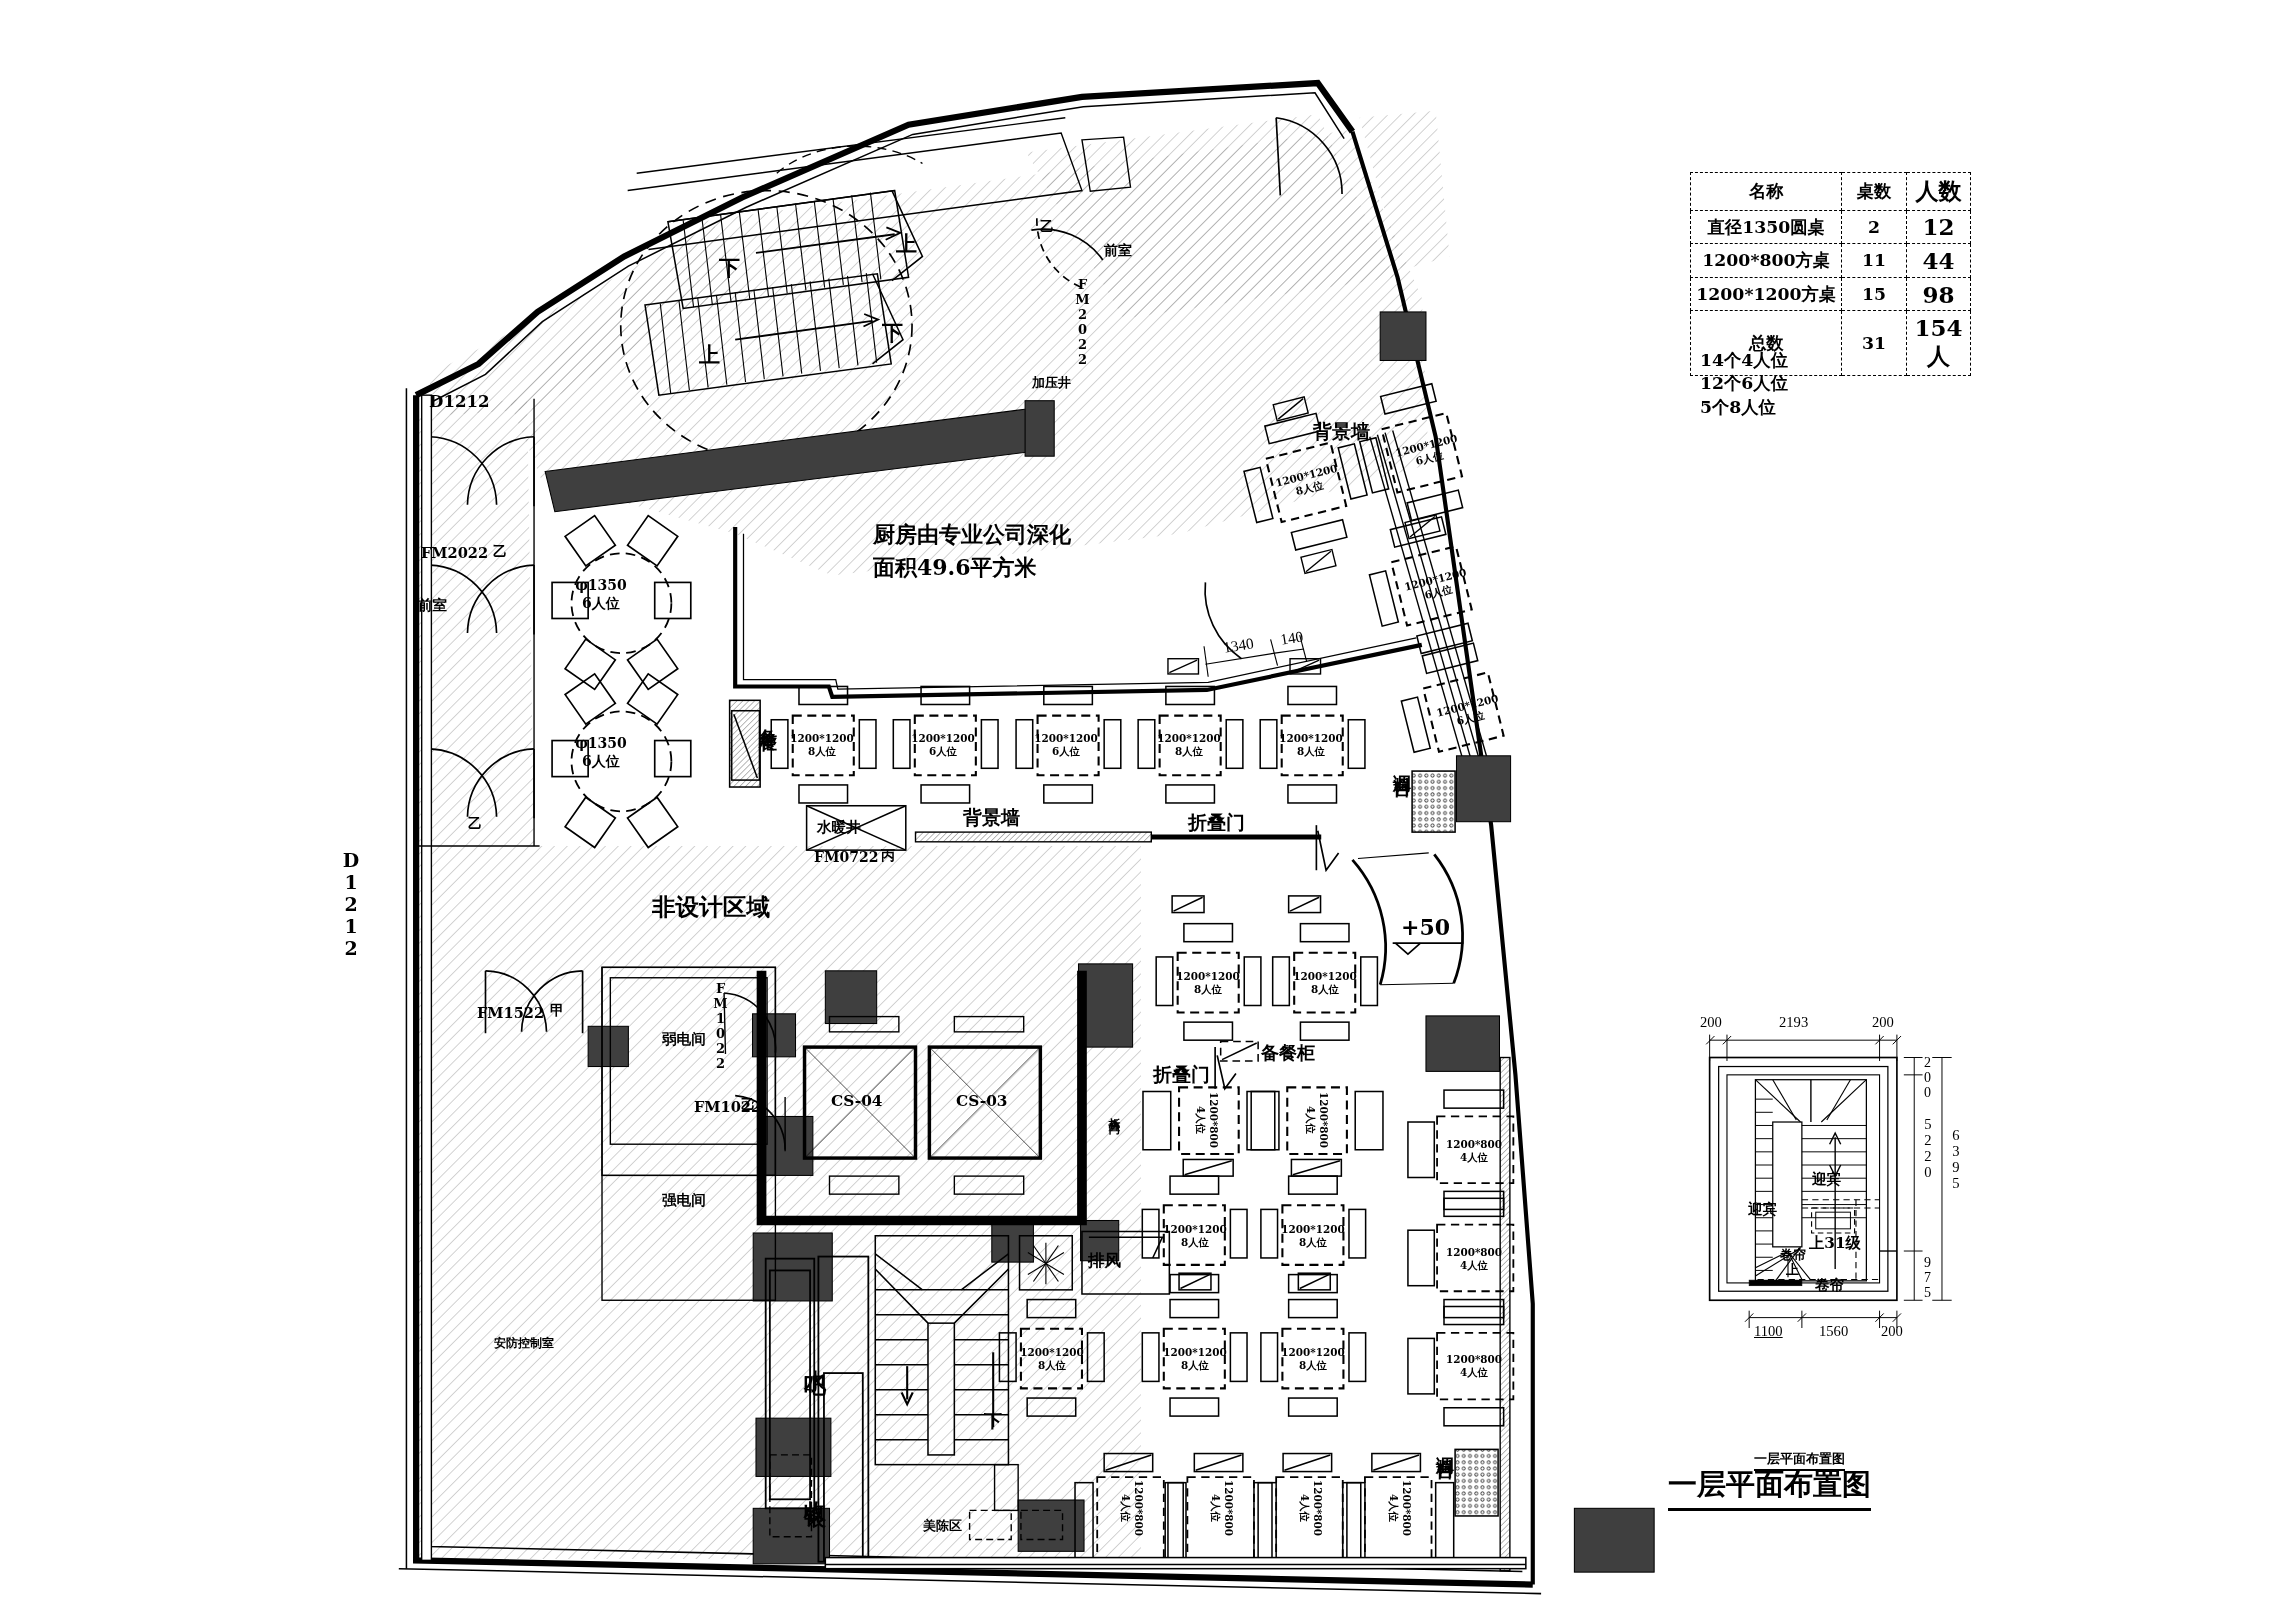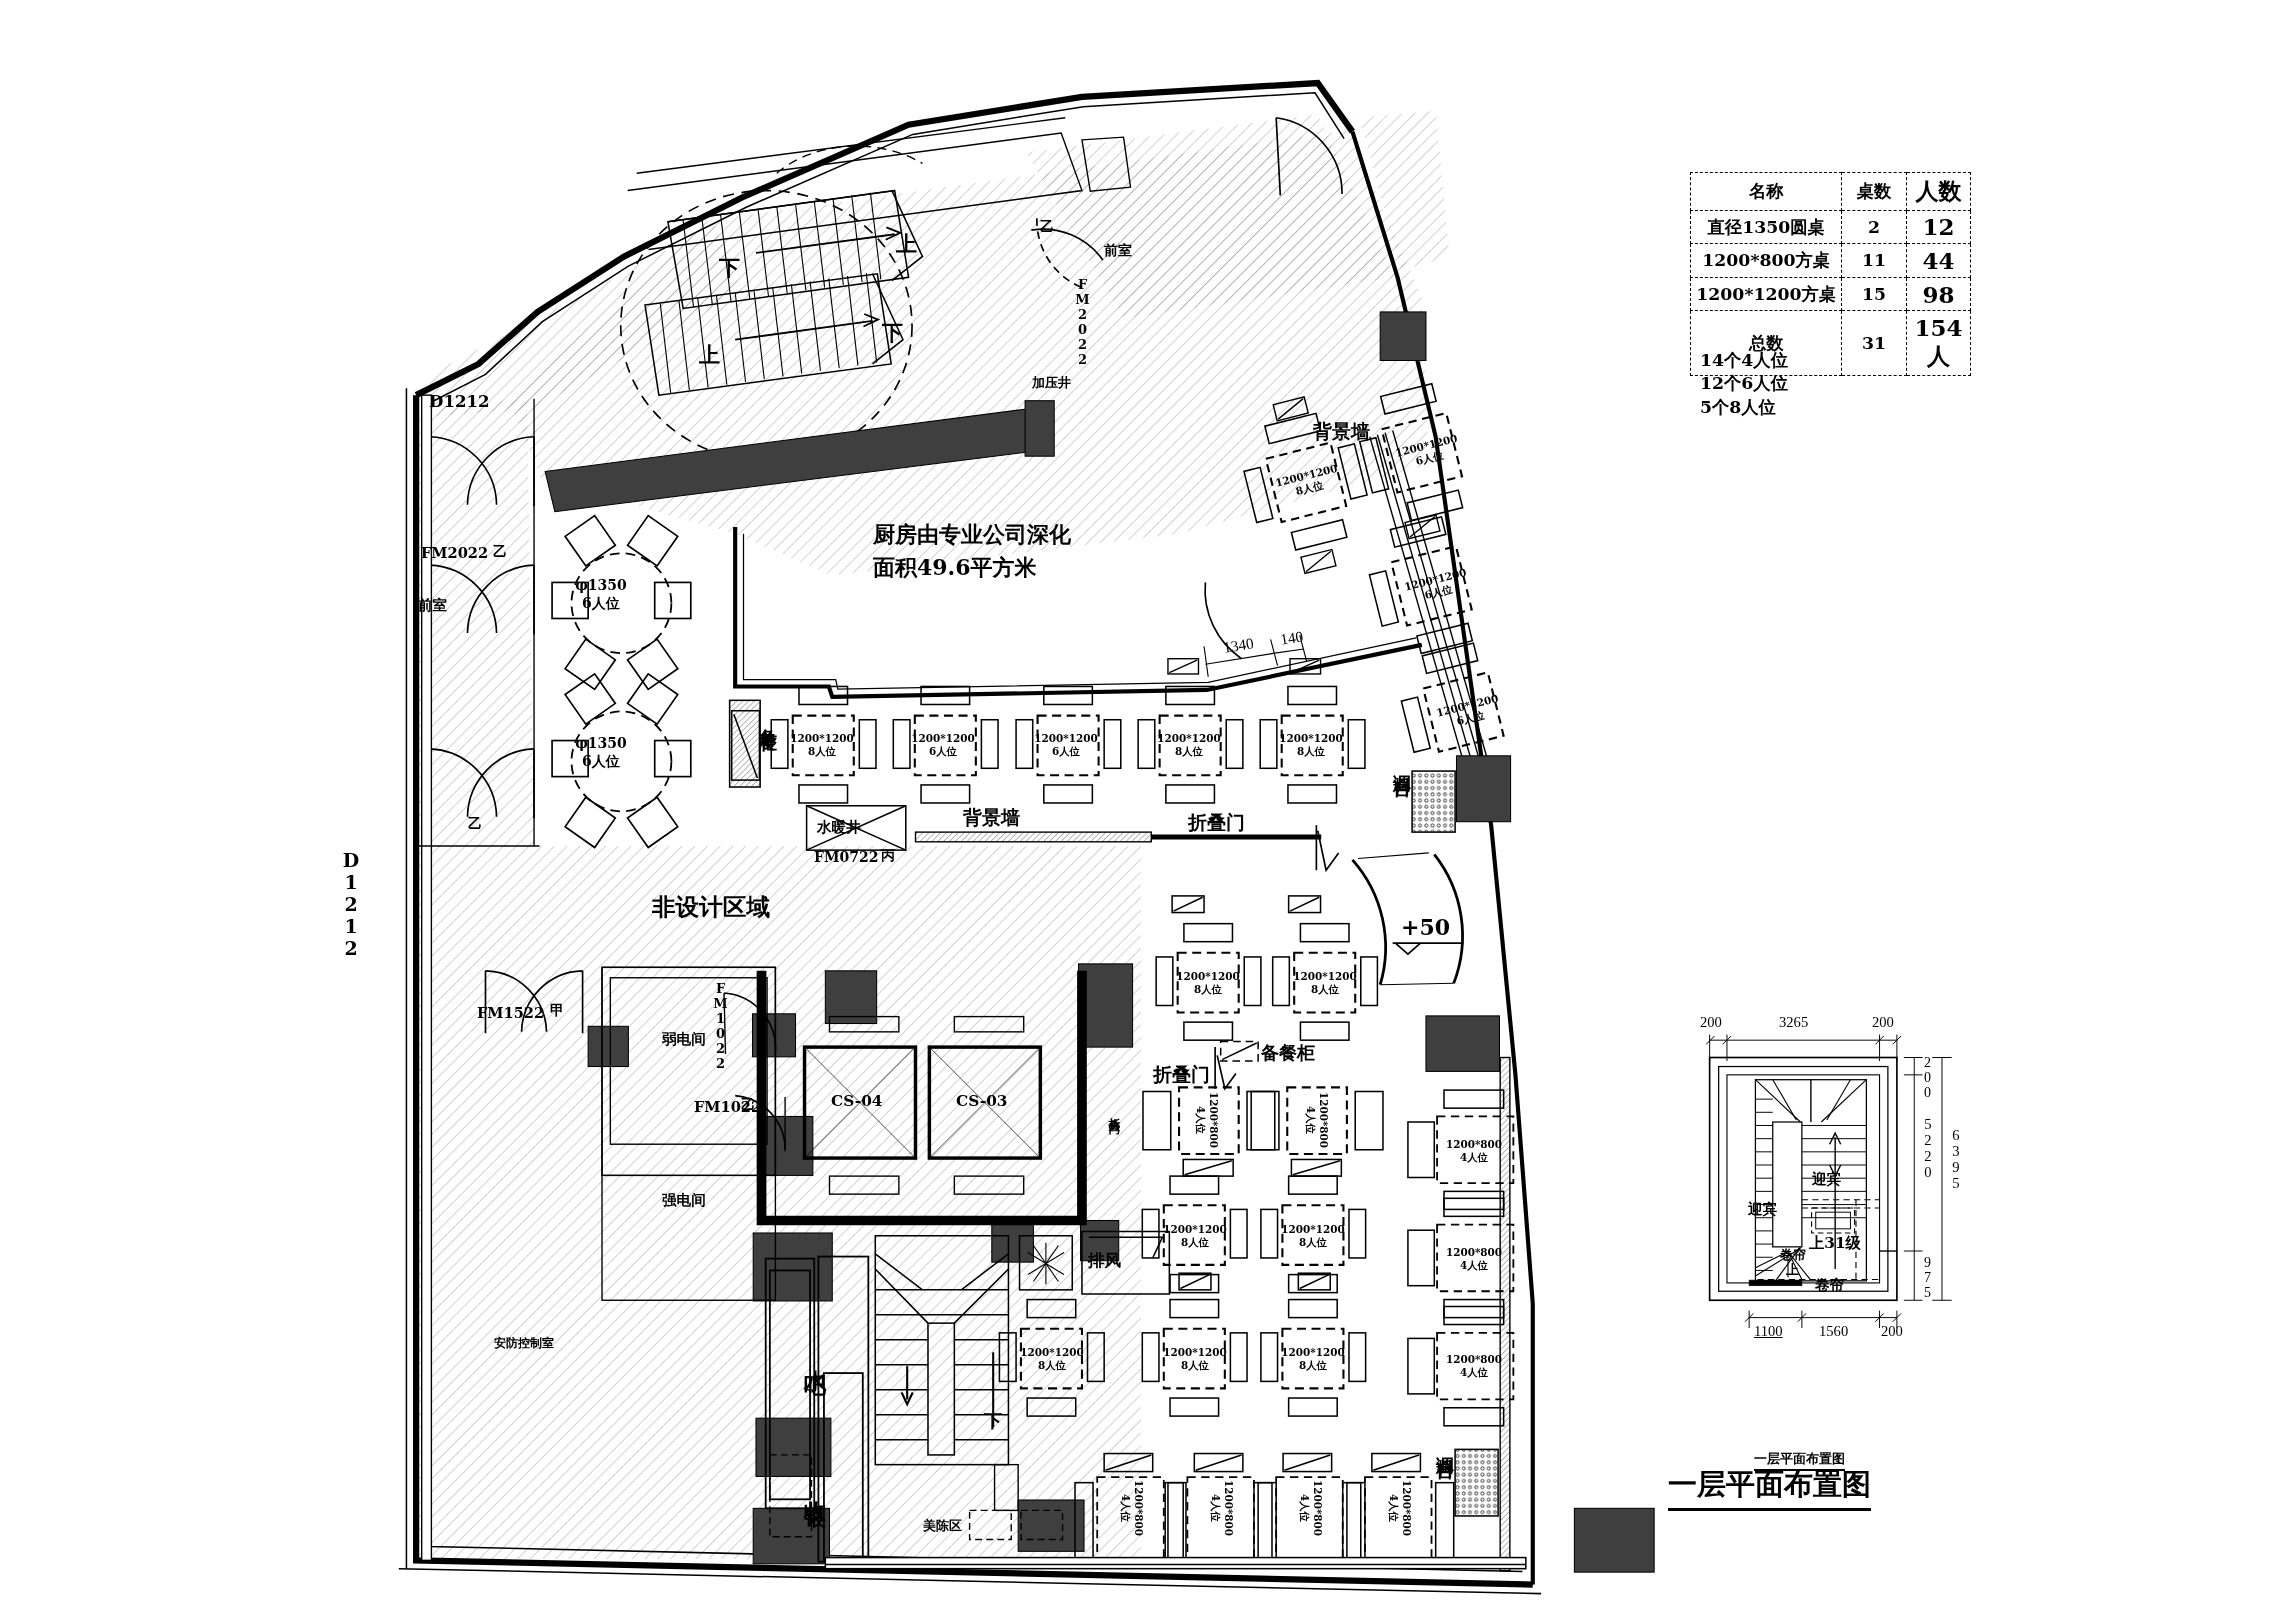--- a/index.html
+++ b/index.html
@@ -786,21 +786,21 @@
 <div class="rmlbl cn" style="left:699px;top:293px;font-size:21px;">上</div>
 <div class="rmlbl cn" style="left:882px;top:271px;font-size:21px;">下</div>
 <div class="rmlbl cn" style="left:984px;top:1361px;font-size:18px;">下</div>
 
 <div class="rmlbl num" style="left:1401px;top:866px;font-size:22px;">+50</div>
 
 <div class="dim" style="left:1222px;top:591px;transform:rotate(-9deg);transform-origin:left top;">1340</div>
 <div class="dim" style="left:1279px;top:583px;transform:rotate(-9deg);transform-origin:left top;">140</div>
 
 <div class="dim" style="left:1700px;top:966px;font-size:14.6px;">200</div>
-<div class="dim" style="left:1779px;top:966px;font-size:14.6px;">3265</div>
+<div class="dim" style="left:1779px;top:966px;font-size:14.6px;">2193</div>
 <div class="dim" style="left:1872px;top:966px;font-size:14.6px;">200</div>
 <div class="dim vert" style="left:1919px;top:1007px;font-size:14px;">200</div>
 <div class="dim vert" style="left:1919px;top:1068px;font-size:14.6px;">5220</div>
 <div class="dim vert" style="left:1947px;top:1079px;font-size:14.6px;">6395</div>
 <div class="dim vert" style="left:1919px;top:1207px;font-size:14px;">975</div>
 <div class="dim" style="left:1754px;top:1275px;font-size:14.6px;text-decoration:underline;">1100</div>
 <div class="dim" style="left:1819px;top:1275px;font-size:14.6px;">1560</div>
 <div class="dim" style="left:1881px;top:1275px;font-size:14.6px;">200</div>
 <div class="rmlbl cn" style="left:1748px;top:1152px;font-size:14.6px;">迎宾</div>
 <div class="rmlbl cn" style="left:1812px;top:1122px;font-size:14.6px;">迎宾</div>

